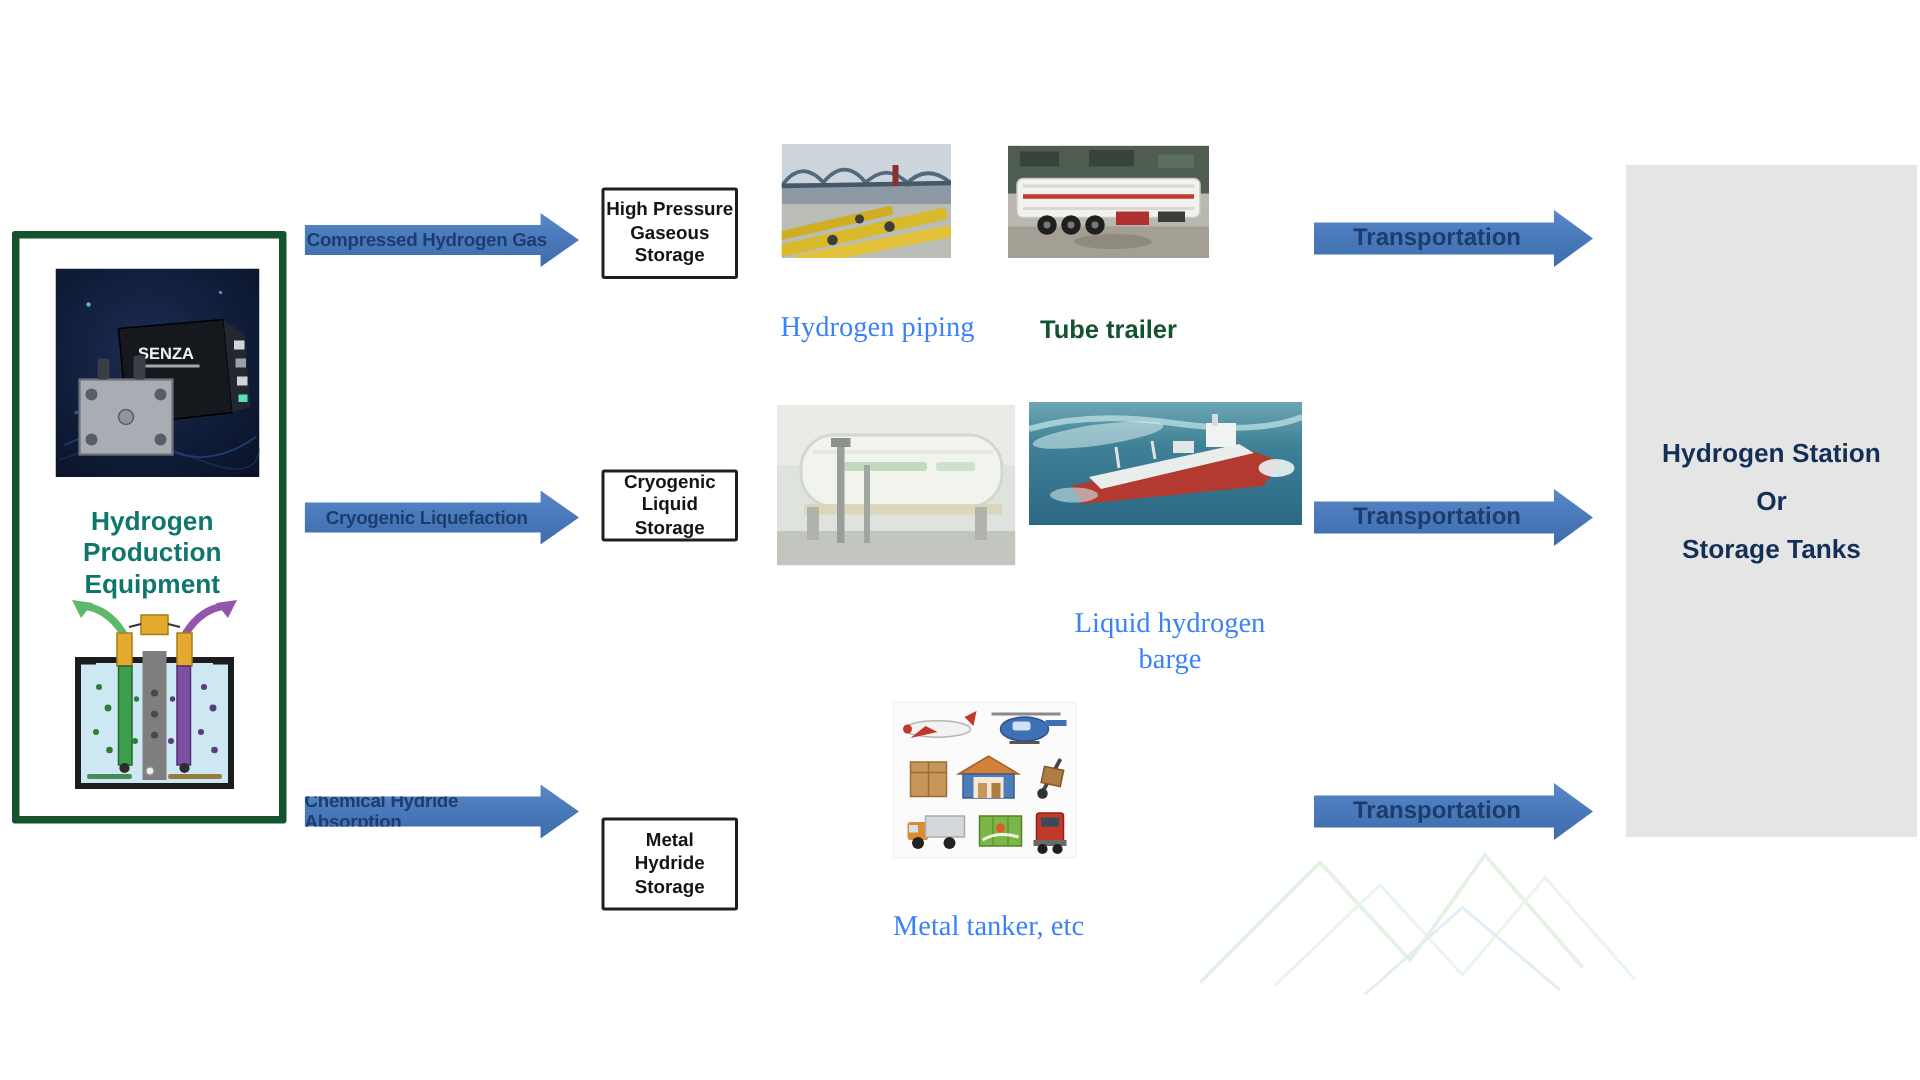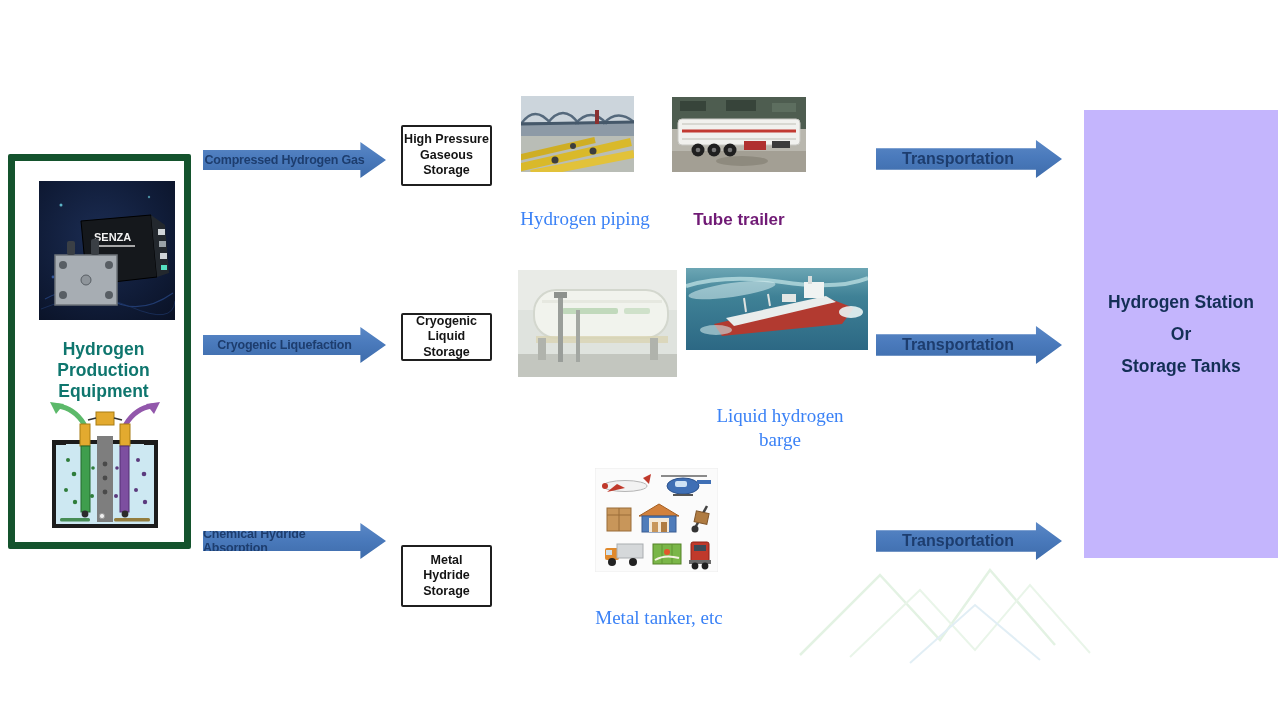--- a/index.html
+++ b/index.html
@@ -2,21 +2,21 @@
 <html><head>
 <meta charset="utf-8">
 <style>
   * { margin:0; padding:0; box-sizing:border-box; }
   html,body { width:1280px; height:720px; background:#ffffff; overflow:hidden;
               font-family:"Liberation Sans", sans-serif; }
   .canvas { position:relative; width:1280px; height:720px; background:#ffffff; }
 
   
   .left-panel { position:absolute; left:8px; top:154px; width:183px; height:395px;
-                border:7px solid #14532d; border-radius:2px; background:#ffffff; }
+                border:5px solid #14532d; border-radius:2px; background:#ffffff; }
   .left-panel .product-img { position:absolute; left:24px; top:20px; width:136px; height:139px; }
   .left-panel .panel-title { position:absolute; left:2px; top:178px; width:173px;
                 text-align:center; font-weight:bold; font-size:17.5px; line-height:21px; color:#0f766e; }
   .left-panel .electrolysis { position:absolute; left:29px; top:237px; width:122px; height:134px; }
 
   
   .arrow { position:absolute; display:flex; align-items:center; justify-content:center;
            background:linear-gradient(180deg,#5b88c6 0%,#4a7abc 45%,#3e6cab 100%);
            clip-path:polygon(0% 22%, 86% 22%, 86% 0%, 100% 50%, 86% 100%, 86% 78%, 0% 78%);
            color:#1d3d6e; font-weight:bold; }
@@ -30,25 +30,25 @@
                  font-weight:bold; font-size:12.5px; line-height:15.5px; color:#141414; text-align:center; }
 
   
   .photo { position:absolute; overflow:hidden; }
   .photo svg { display:block; width:100%; height:100%; }
 
   
   .caption-serif { position:absolute; text-align:center;
                    font-family:"Liberation Serif", serif; font-size:19px; line-height:24px; color:#3b82f6; }
   .caption-sans  { position:absolute; text-align:center;
-                   font-weight:bold; font-size:17px; color:#701a75; }
+                   font-weight:bold; font-size:17px; color:#14532d; }
 
   
   .destination-box { position:absolute; left:1084px; top:110px; width:194px; height:448px;
-                     background:#c4b5fd; display:flex; flex-direction:column;
+                     background:#e5e5e5; display:flex; flex-direction:column;
                      align-items:center; justify-content:center;
                      color:#142f56; font-weight:bold; font-size:17.5px; line-height:32px; text-align:center; }
 
   .watermark { position:absolute; left:790px; top:545px; width:320px; height:125px; opacity:.75; }
 </style>
 </head>
 <body>
 
 <div class="canvas">
 

